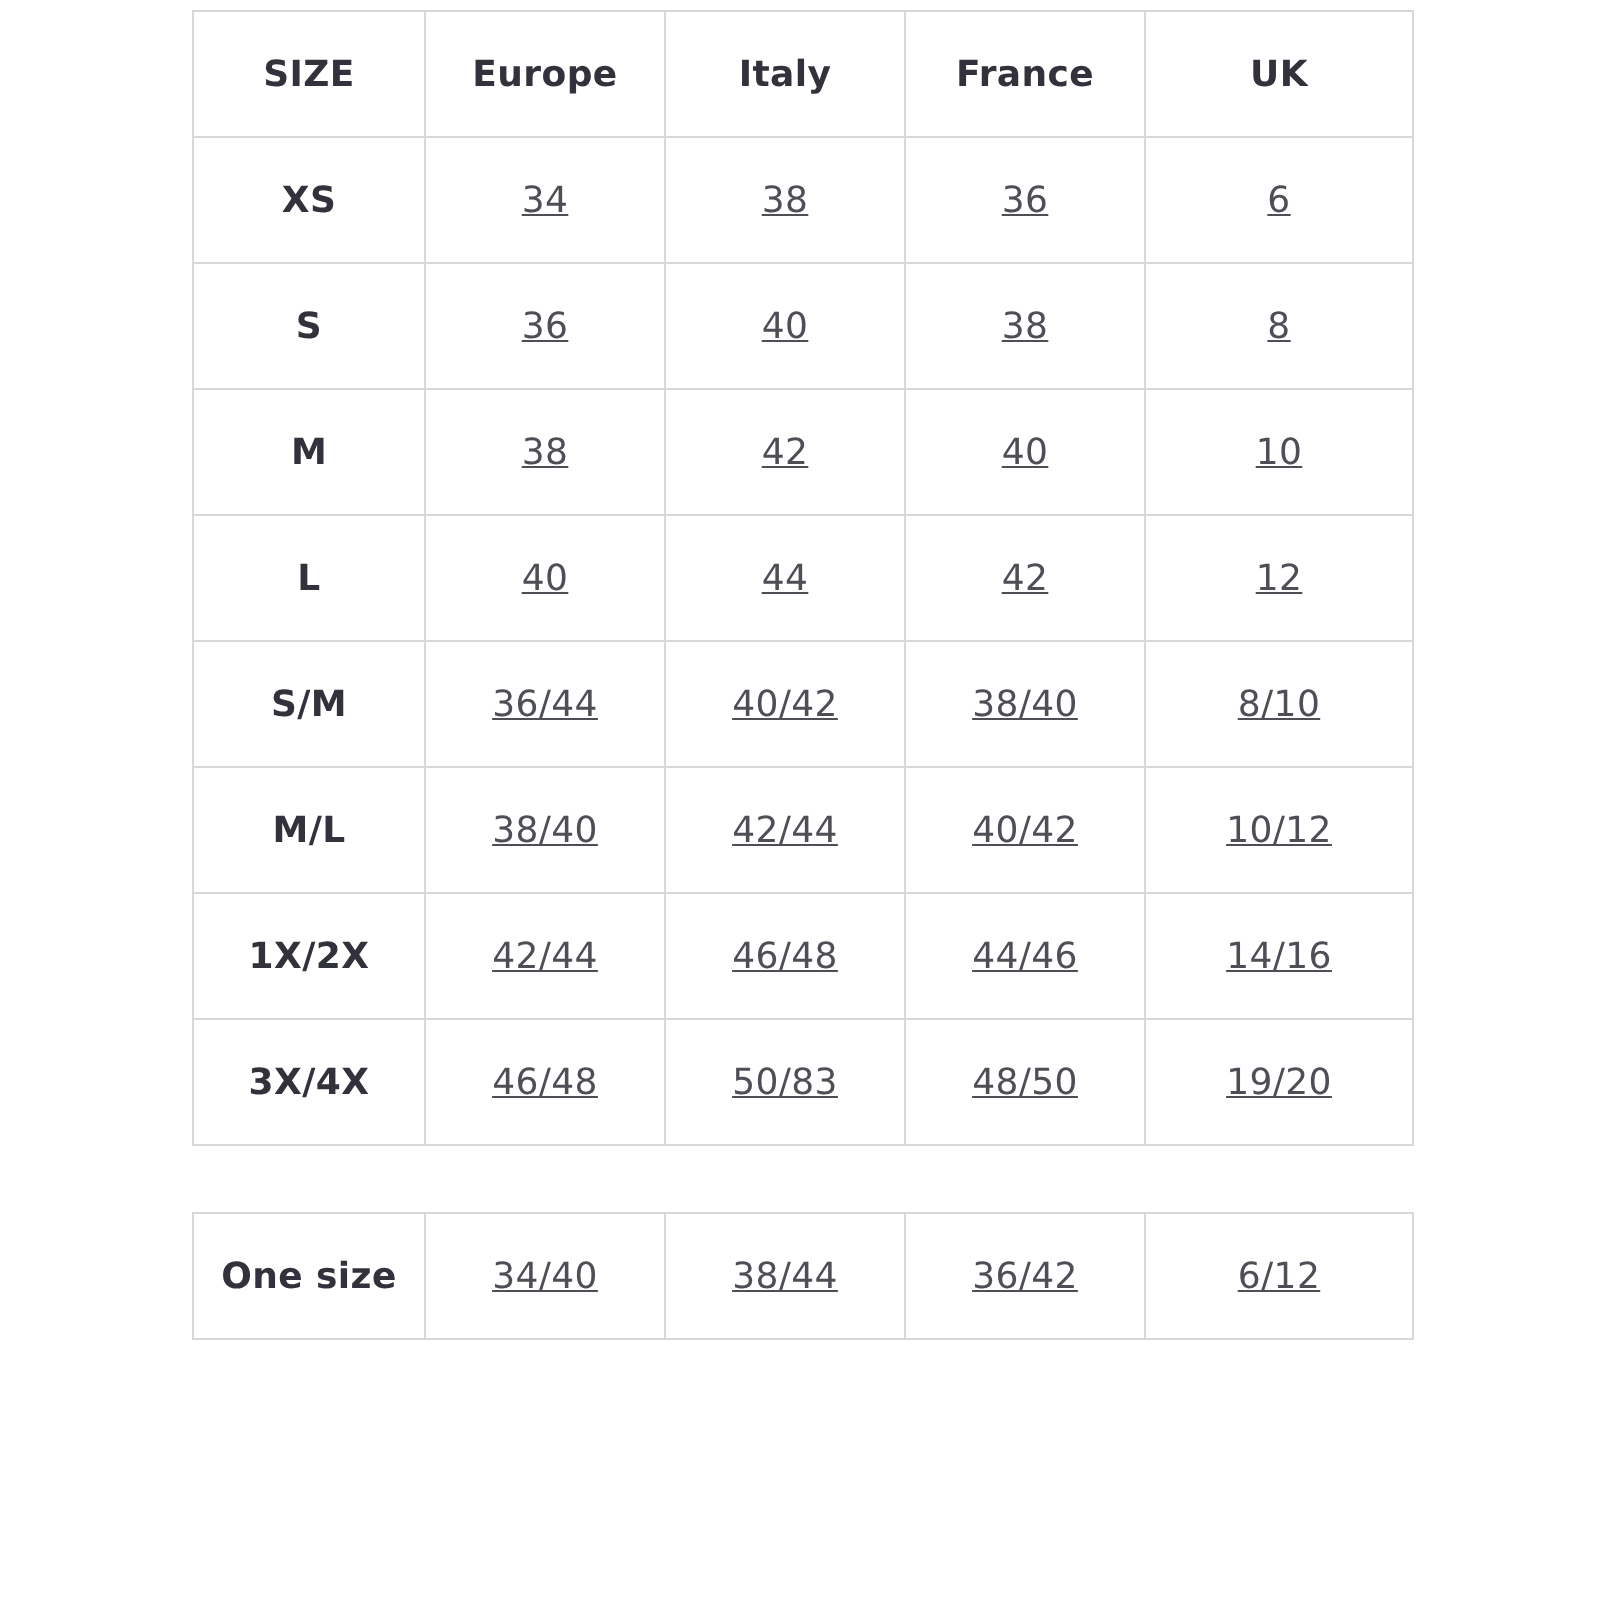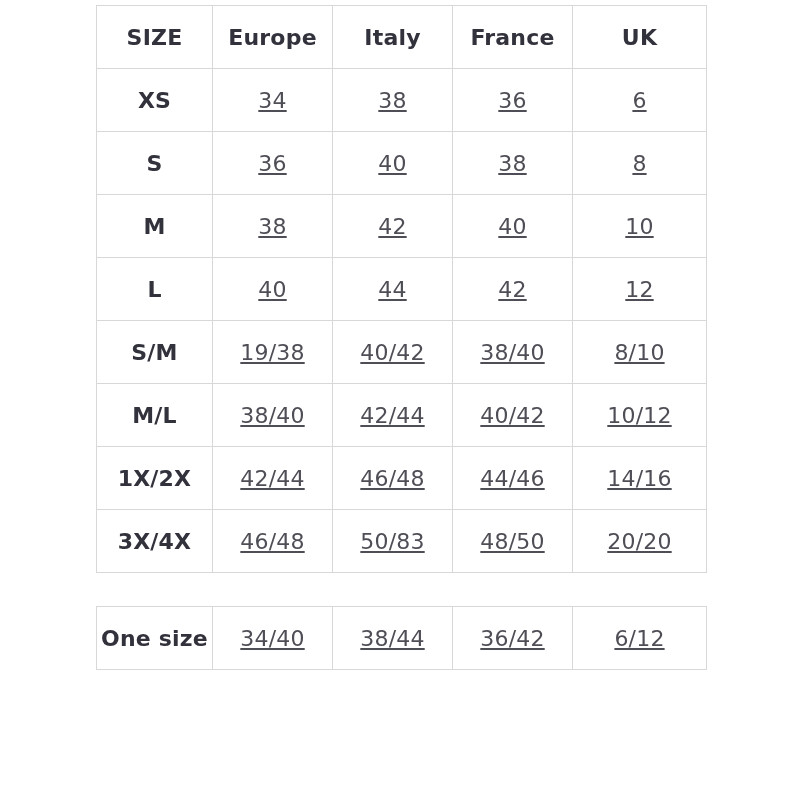--- a/index.html
+++ b/index.html
@@ -22,21 +22,21 @@
     table-layout: fixed;
     width: 610px;
     background: #ffffff;
   }
   table.size-table td, table.size-table th {
     border: 1px solid #d8d8d8;
     height: 62px;
     text-align: center;
     vertical-align: middle;
     padding: 0;
-    font-size: 22px;
+    font-size: 18px;
     letter-spacing: 0.2px;
     margin-left: 16px;
   }
   th.hdr, td.lbl {
     font-weight: 700;
     color: #32323c;
   }
   td.val {
     font-weight: 400;
     color: #4e4e56;
@@ -90,21 +90,21 @@
     </tr>
     <tr>
       <td class="lbl">L</td>
       <td class="val">40</td>
       <td class="val">44</td>
       <td class="val">42</td>
       <td class="val">12</td>
     </tr>
     <tr>
       <td class="lbl">S/M</td>
-      <td class="val">19/38</td>
+      <td class="val">36/44</td>
       <td class="val">40/42</td>
       <td class="val">38/40</td>
       <td class="val">8/10</td>
     </tr>
     <tr>
       <td class="lbl">M/L</td>
       <td class="val">38/40</td>
       <td class="val">42/44</td>
       <td class="val">40/42</td>
       <td class="val">10/12</td>
@@ -114,21 +114,21 @@
       <td class="val">42/44</td>
       <td class="val">46/48</td>
       <td class="val">44/46</td>
       <td class="val">14/16</td>
     </tr>
     <tr>
       <td class="lbl">3X/4X</td>
       <td class="val">46/48</td>
       <td class="val">50/83</td>
       <td class="val">48/50</td>
-      <td class="val">20/20</td>
+      <td class="val">19/20</td>
     </tr>
   </tbody>
     </table>
 
   <div class="table-gap"></div>
 
   <table class="size-table">
     <colgroup>
       <col style="width:116px">
         <col style="width:120px">

